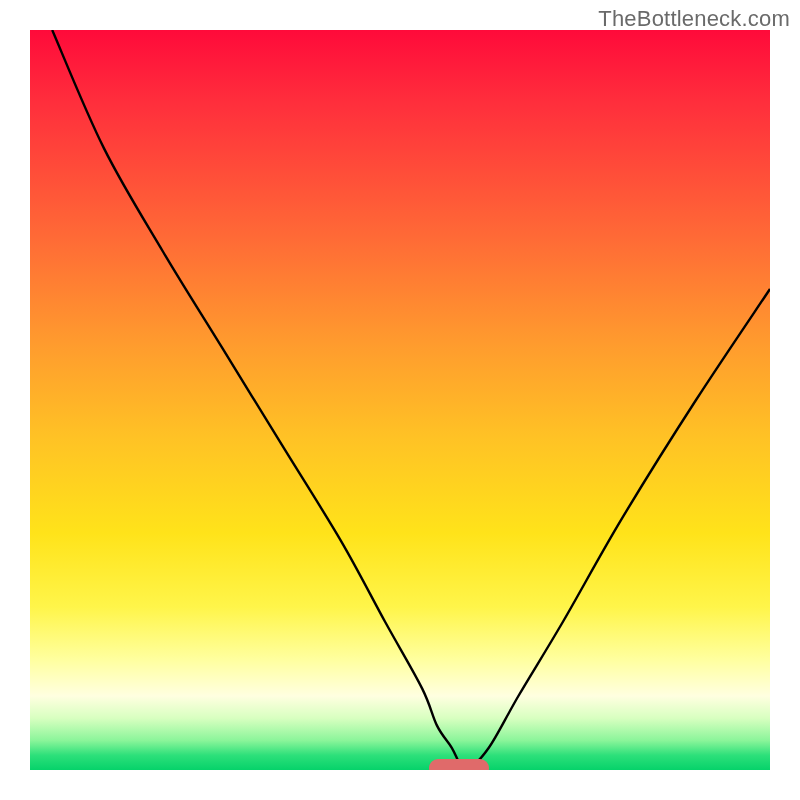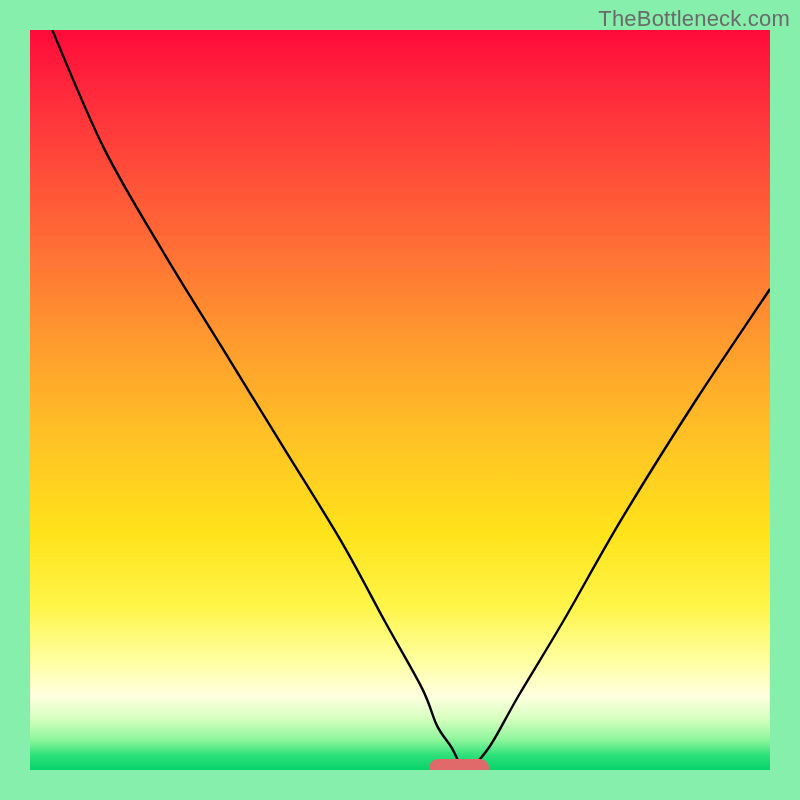--- a/index.html
+++ b/index.html
@@ -9,21 +9,21 @@
     height: 800px;
     background: #000;
     overflow: hidden;
   }
   .frame {
     position: absolute;
     left: 0;
     top: 0;
     width: 800px;
     height: 800px;
-    background: #86efac;
+    background: #ffffff;
   }
   .plot {
     position: absolute;
     left: 30px;
     top: 30px;
     width: 740px;
     height: 740px;
     overflow: hidden;
   }
   .gradient {

